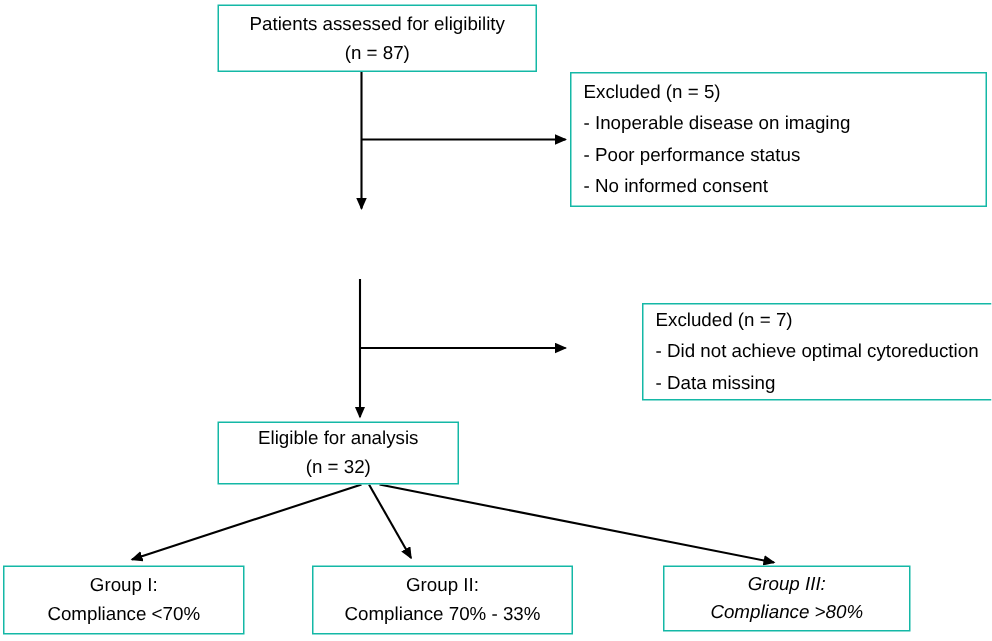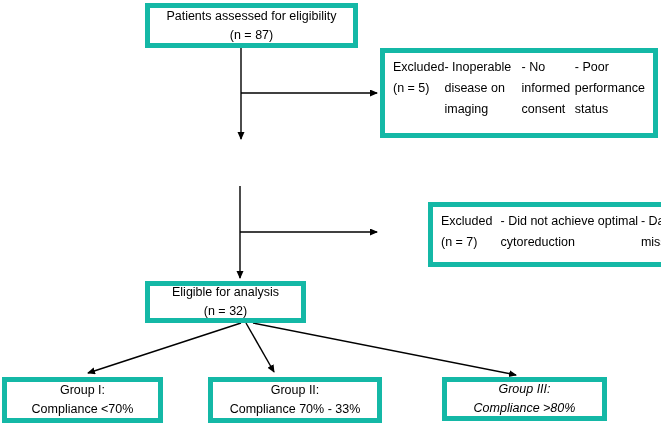--- a/index.html
+++ b/index.html
@@ -18,35 +18,35 @@
   }
   .connectors {
     position: absolute;
     left: 0; top: 0;
     width: 661px; height: 427px;
     pointer-events: none;
   }
   .node {
     position: absolute;
     box-sizing: border-box;
-    border: 5px solid #14b8a6;
+    border: 1px solid #14b8a6;
     background: #ffffff;
     font-size: 12.5px;
     line-height: 19px;
   }
   .node.center {
     display: flex;
     flex-direction: column;
     align-items: center;
     justify-content: center;
     text-align: center;
   }
   .node.left {
     display: flex;
-    flex-direction: row;
+    flex-direction: column;
     justify-content: center;
     text-align: left;
     padding: 4px 8px;
     line-height: 21px;
   }
   
   #n-assessed        { left: 145px; top: 3px;   width: 213px; height: 45px; }
   #n-excluded1       { left: 380px; top: 48px;  width: 278px; height: 90px; }
   #n-study           { left: 137px; top: 142px; width: 205px; height: 44px; }
   #n-excluded2       { left: 380px; top: 202px; width: 278px; height: 65px; margin-left: 48px; }
@@ -81,22 +81,22 @@
   </svg>
 
   <div class="node center" id="n-assessed">
     <span>Patients assessed for eligibility</span>
     <span>(n = 87)</span>
   </div>
 
   <div class="node left" id="n-excluded1">
     <span>Excluded (n = 5)</span>
     <span>- Inoperable disease on imaging</span>
+    <span>- Poor performance status</span>
     <span>- No informed consent</span>
-    <span>- Poor performance status</span>
   </div>
 
 
   <div class="node left" id="n-excluded2">
     <span>Excluded (n = 7)</span>
     <span>- Did not achieve optimal cytoreduction</span>
     <span>- Data missing</span>
   </div>
 
   <div class="node center" id="n-analysis">

